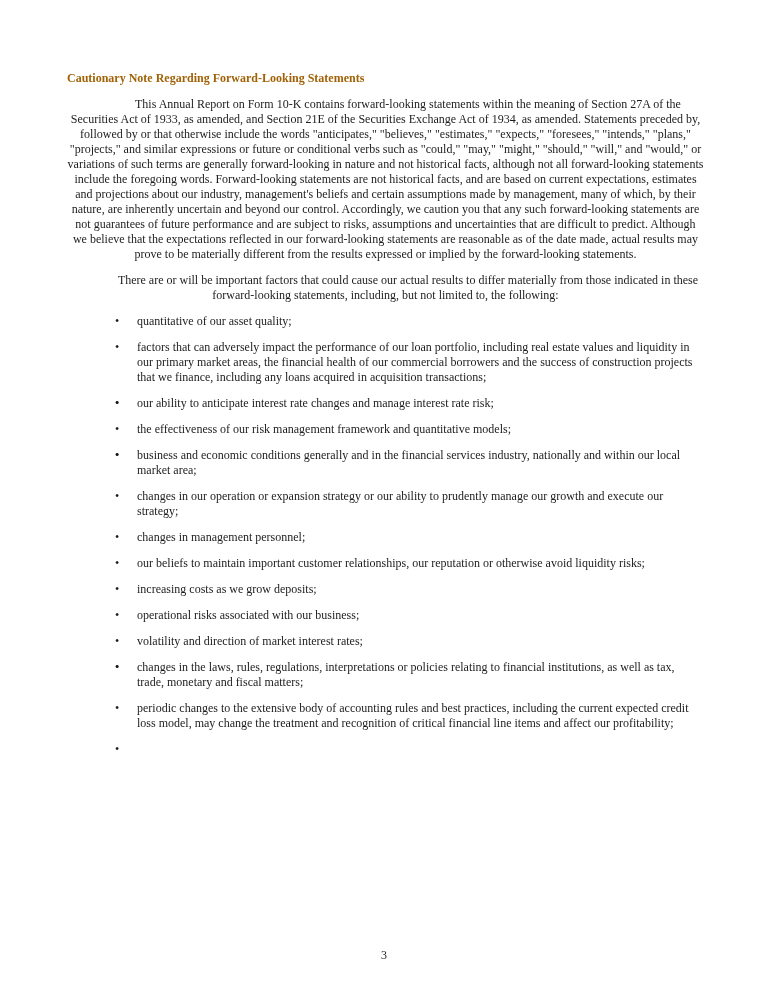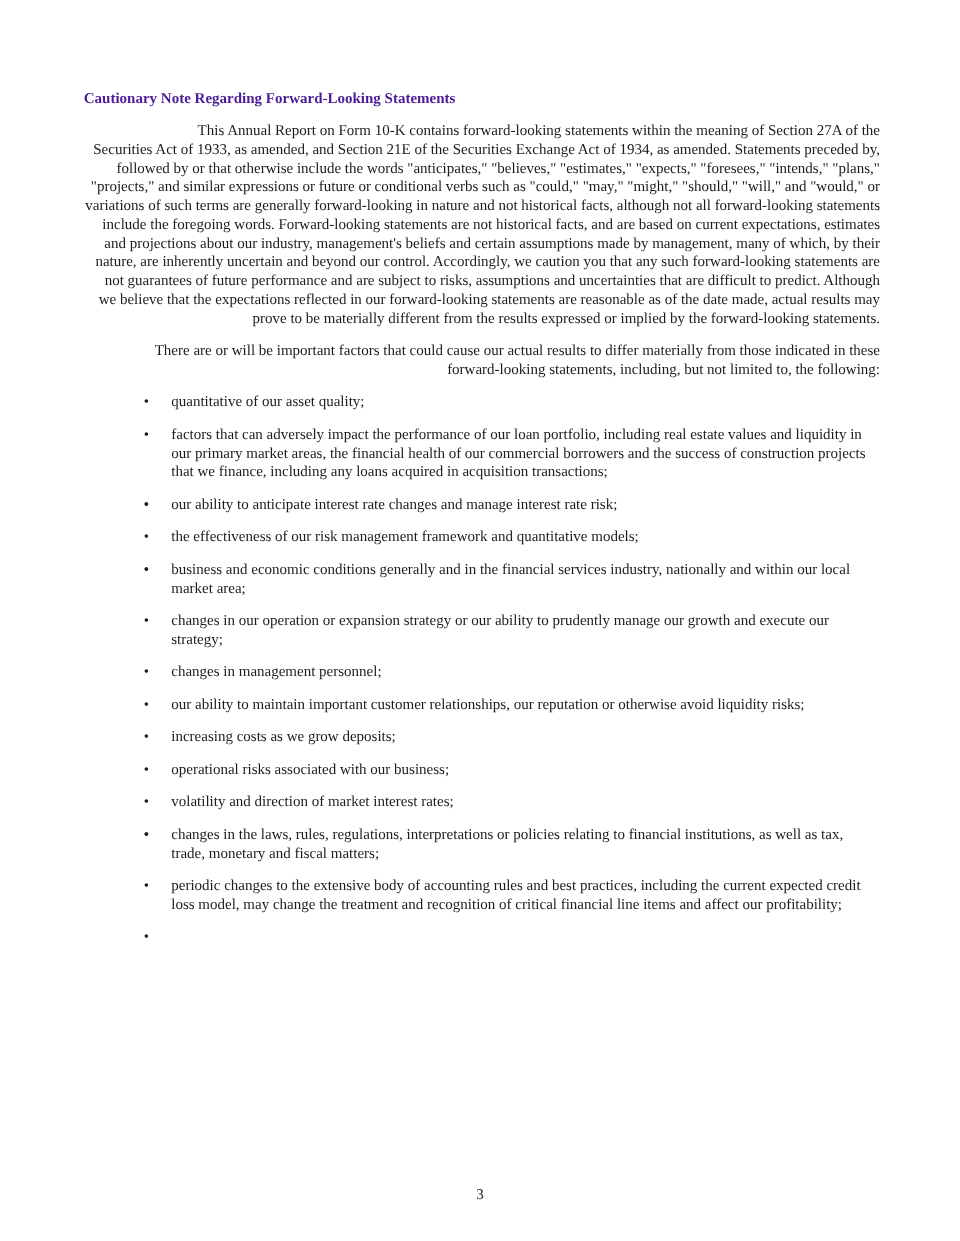--- a/index.html
+++ b/index.html
@@ -22,26 +22,26 @@
     position: absolute;
     left: 67px;
     top: 71px;
     width: 637px;
   }
   .heading {
     font-size: 12px;
     line-height: 15px;
     font-weight: bold;
     margin: 0;
-    color: #4c1d95;
+    color: #a16207;
   }
   .para {
     margin: 11px 0 0 0;
     text-indent: 45px;
-    text-align: right;
+    text-align: center;
   }
   .bullet-list {
     list-style: none;
     margin: 0;
     padding: 0;
   }
   .bullet-list li {
     position: relative;
     padding-left: 70px;
     margin-top: 11px;
@@ -77,21 +77,21 @@
     <ul class="bullet-list">
       <li><span class="marker">•</span><span>quantitative of our asset quality;</span></li>
       <li><span class="marker">•</span><span>factors that can adversely impact the performance of our loan portfolio, including real estate values and liquidity in our primary market areas, the financial health of our commercial borrowers and the success of construction projects that we finance, including any loans acquired in acquisition transactions;</span></li>
       <li><span class="marker">•</span></li>
       <li><span class="marker">•</span><span>our ability to anticipate interest rate changes and manage interest rate risk;</span></li>
       <li><span class="marker">•</span><span>the effectiveness of our risk management framework and quantitative models;</span></li>
       <li><span class="marker">•</span></li>
       <li><span class="marker">•</span><span>business and economic conditions generally and in the financial services industry, nationally and within our local market area;</span></li>
       <li><span class="marker">•</span><span>changes in our operation or expansion strategy or our ability to prudently manage our growth and execute our strategy;</span></li>
       <li><span class="marker">•</span><span>changes in management personnel;</span></li>
-      <li><span class="marker">•</span><span>our ability to maintain important customer relationships, our reputation or otherwise avoid liquidity risks;</span></li>
+      <li><span class="marker">•</span><span>our beliefs to maintain important customer relationships, our reputation or otherwise avoid liquidity risks;</span></li>
       <li><span class="marker">•</span><span>increasing costs as we grow deposits;</span></li>
       <li><span class="marker">•</span><span>operational risks associated with our business;</span></li>
       <li><span class="marker">•</span><span>volatility and direction of market interest rates;</span></li>
       <li><span class="marker">•</span></li>
       <li><span class="marker">•</span><span>changes in the laws, rules, regulations, interpretations or policies relating to financial institutions, as well as tax, trade, monetary and fiscal matters;</span></li>
       <li><span class="marker">•</span><span>periodic changes to the extensive body of accounting rules and best practices, including the current expected credit loss model, may change the treatment and recognition of critical financial line items and affect our profitability;</span></li>
       <li><span class="marker">•</span></li>
     </ul>
   </div>
 

